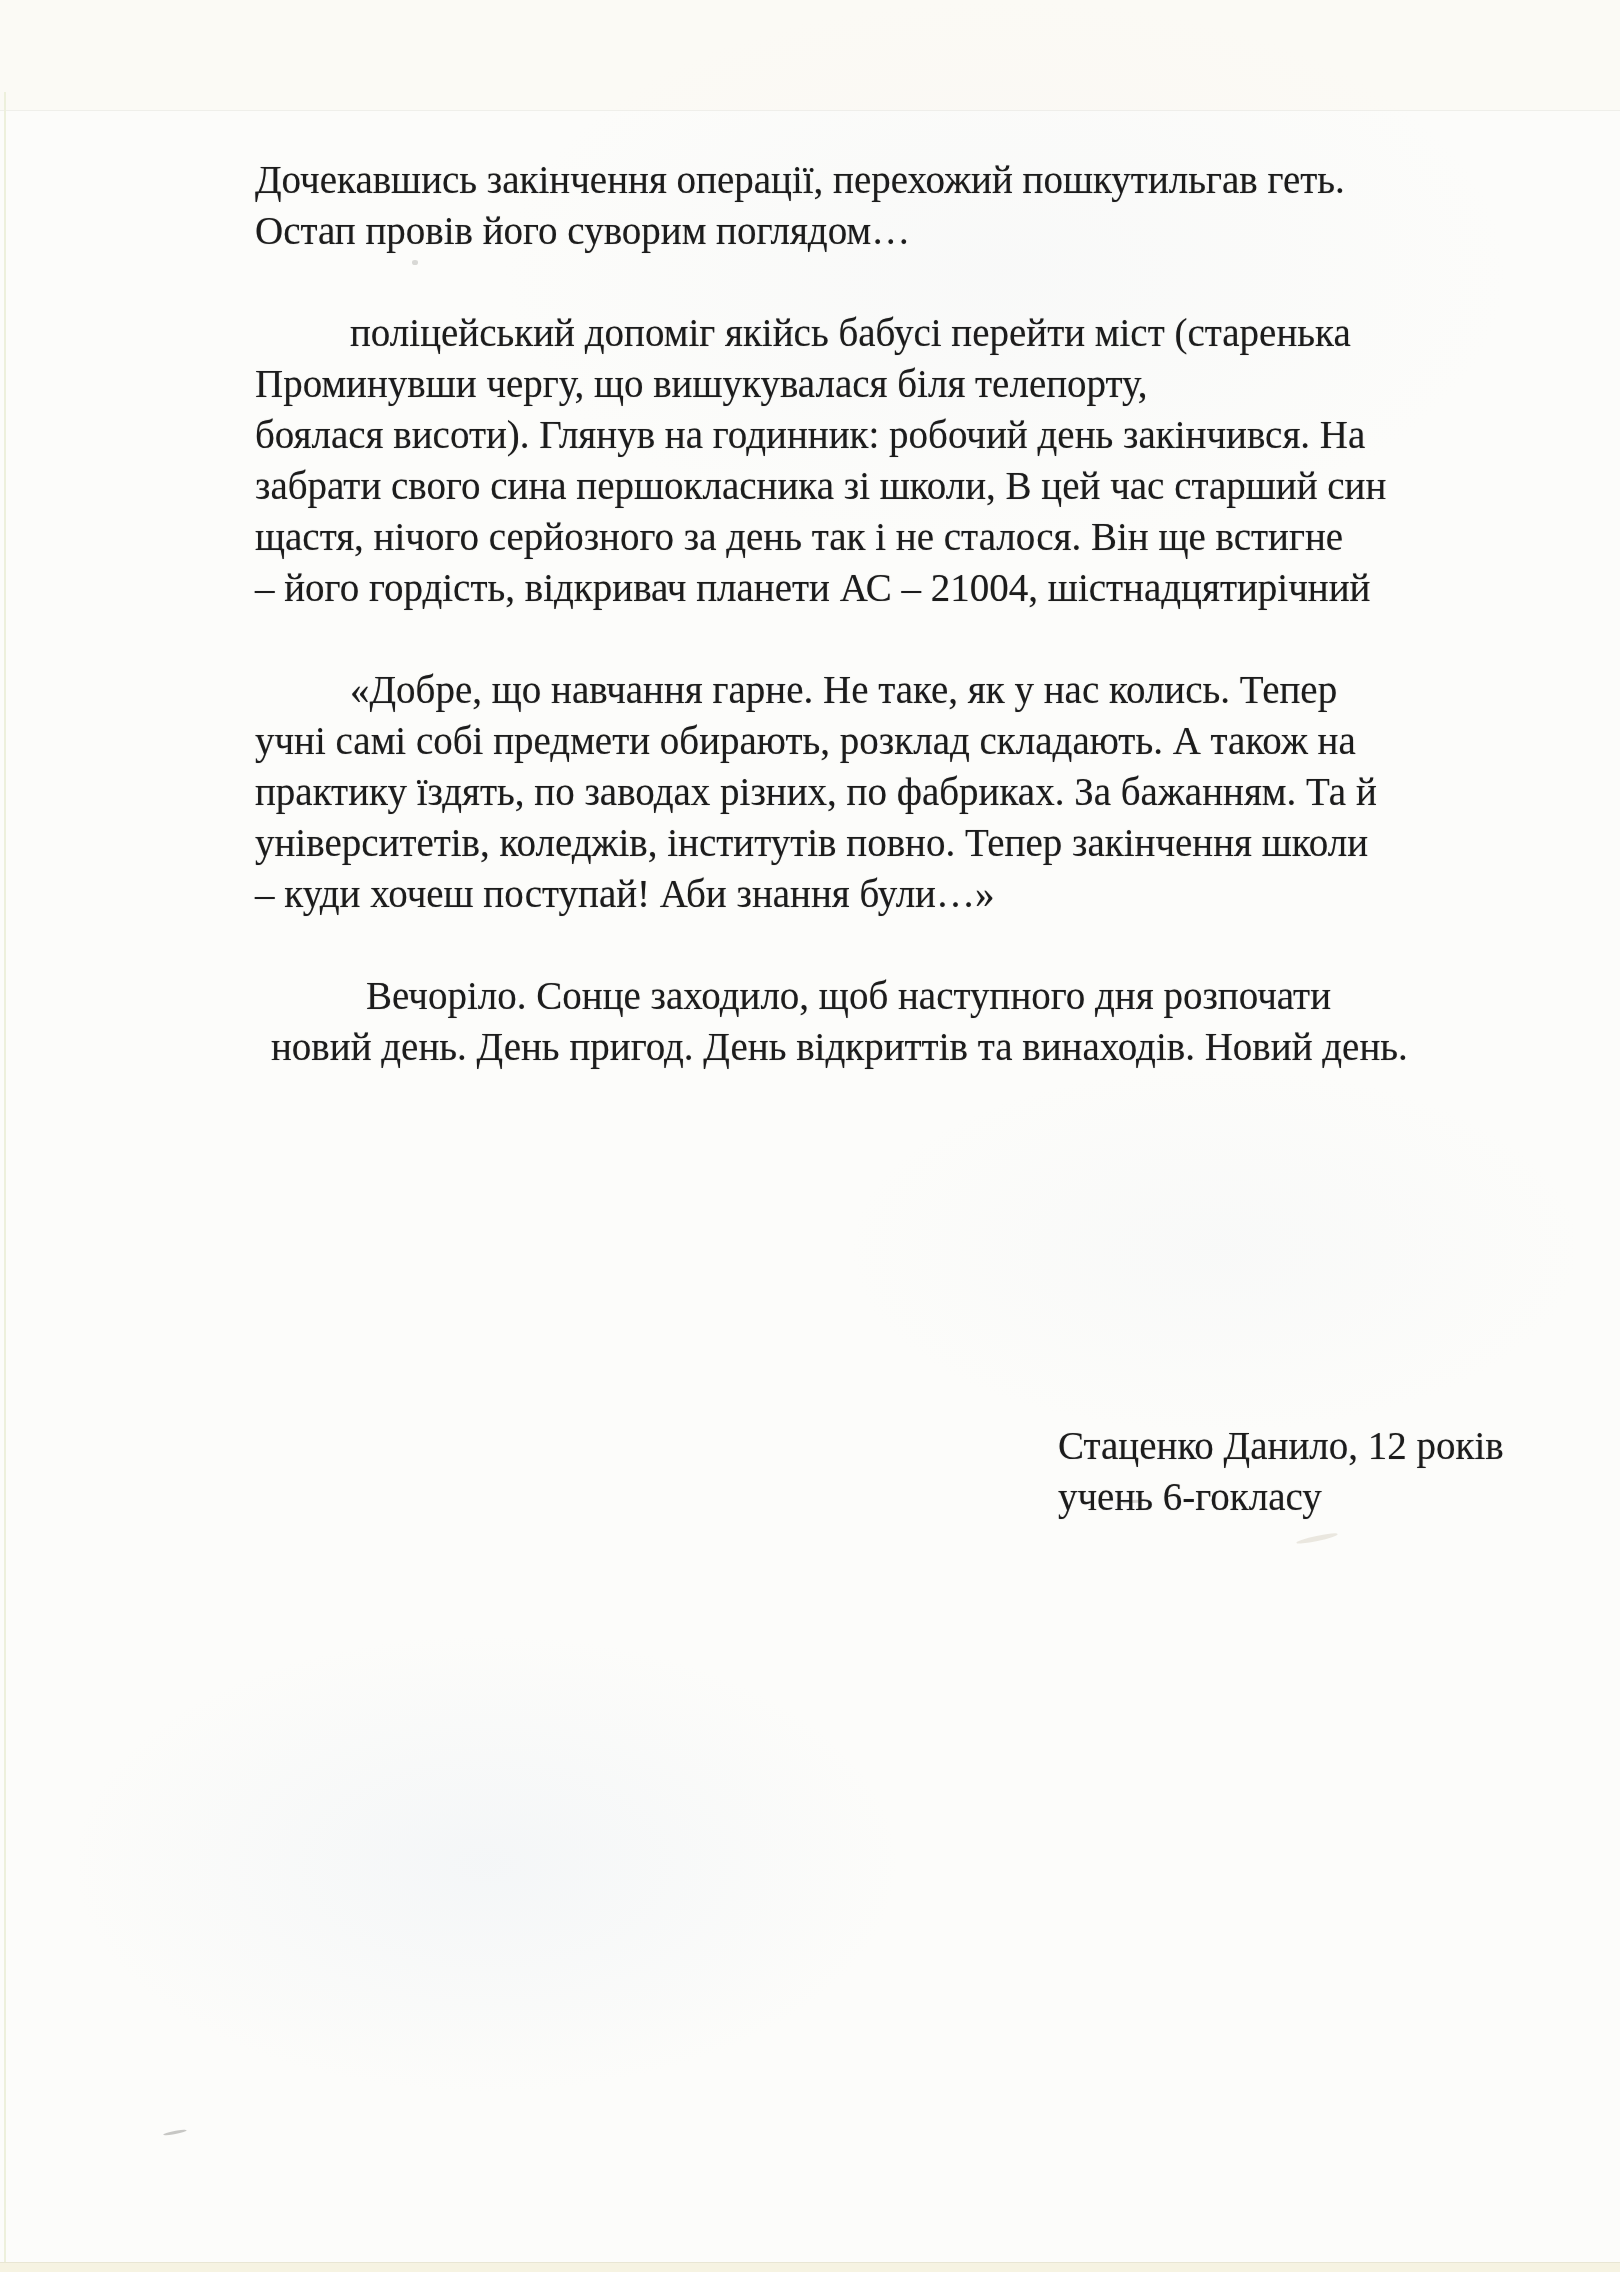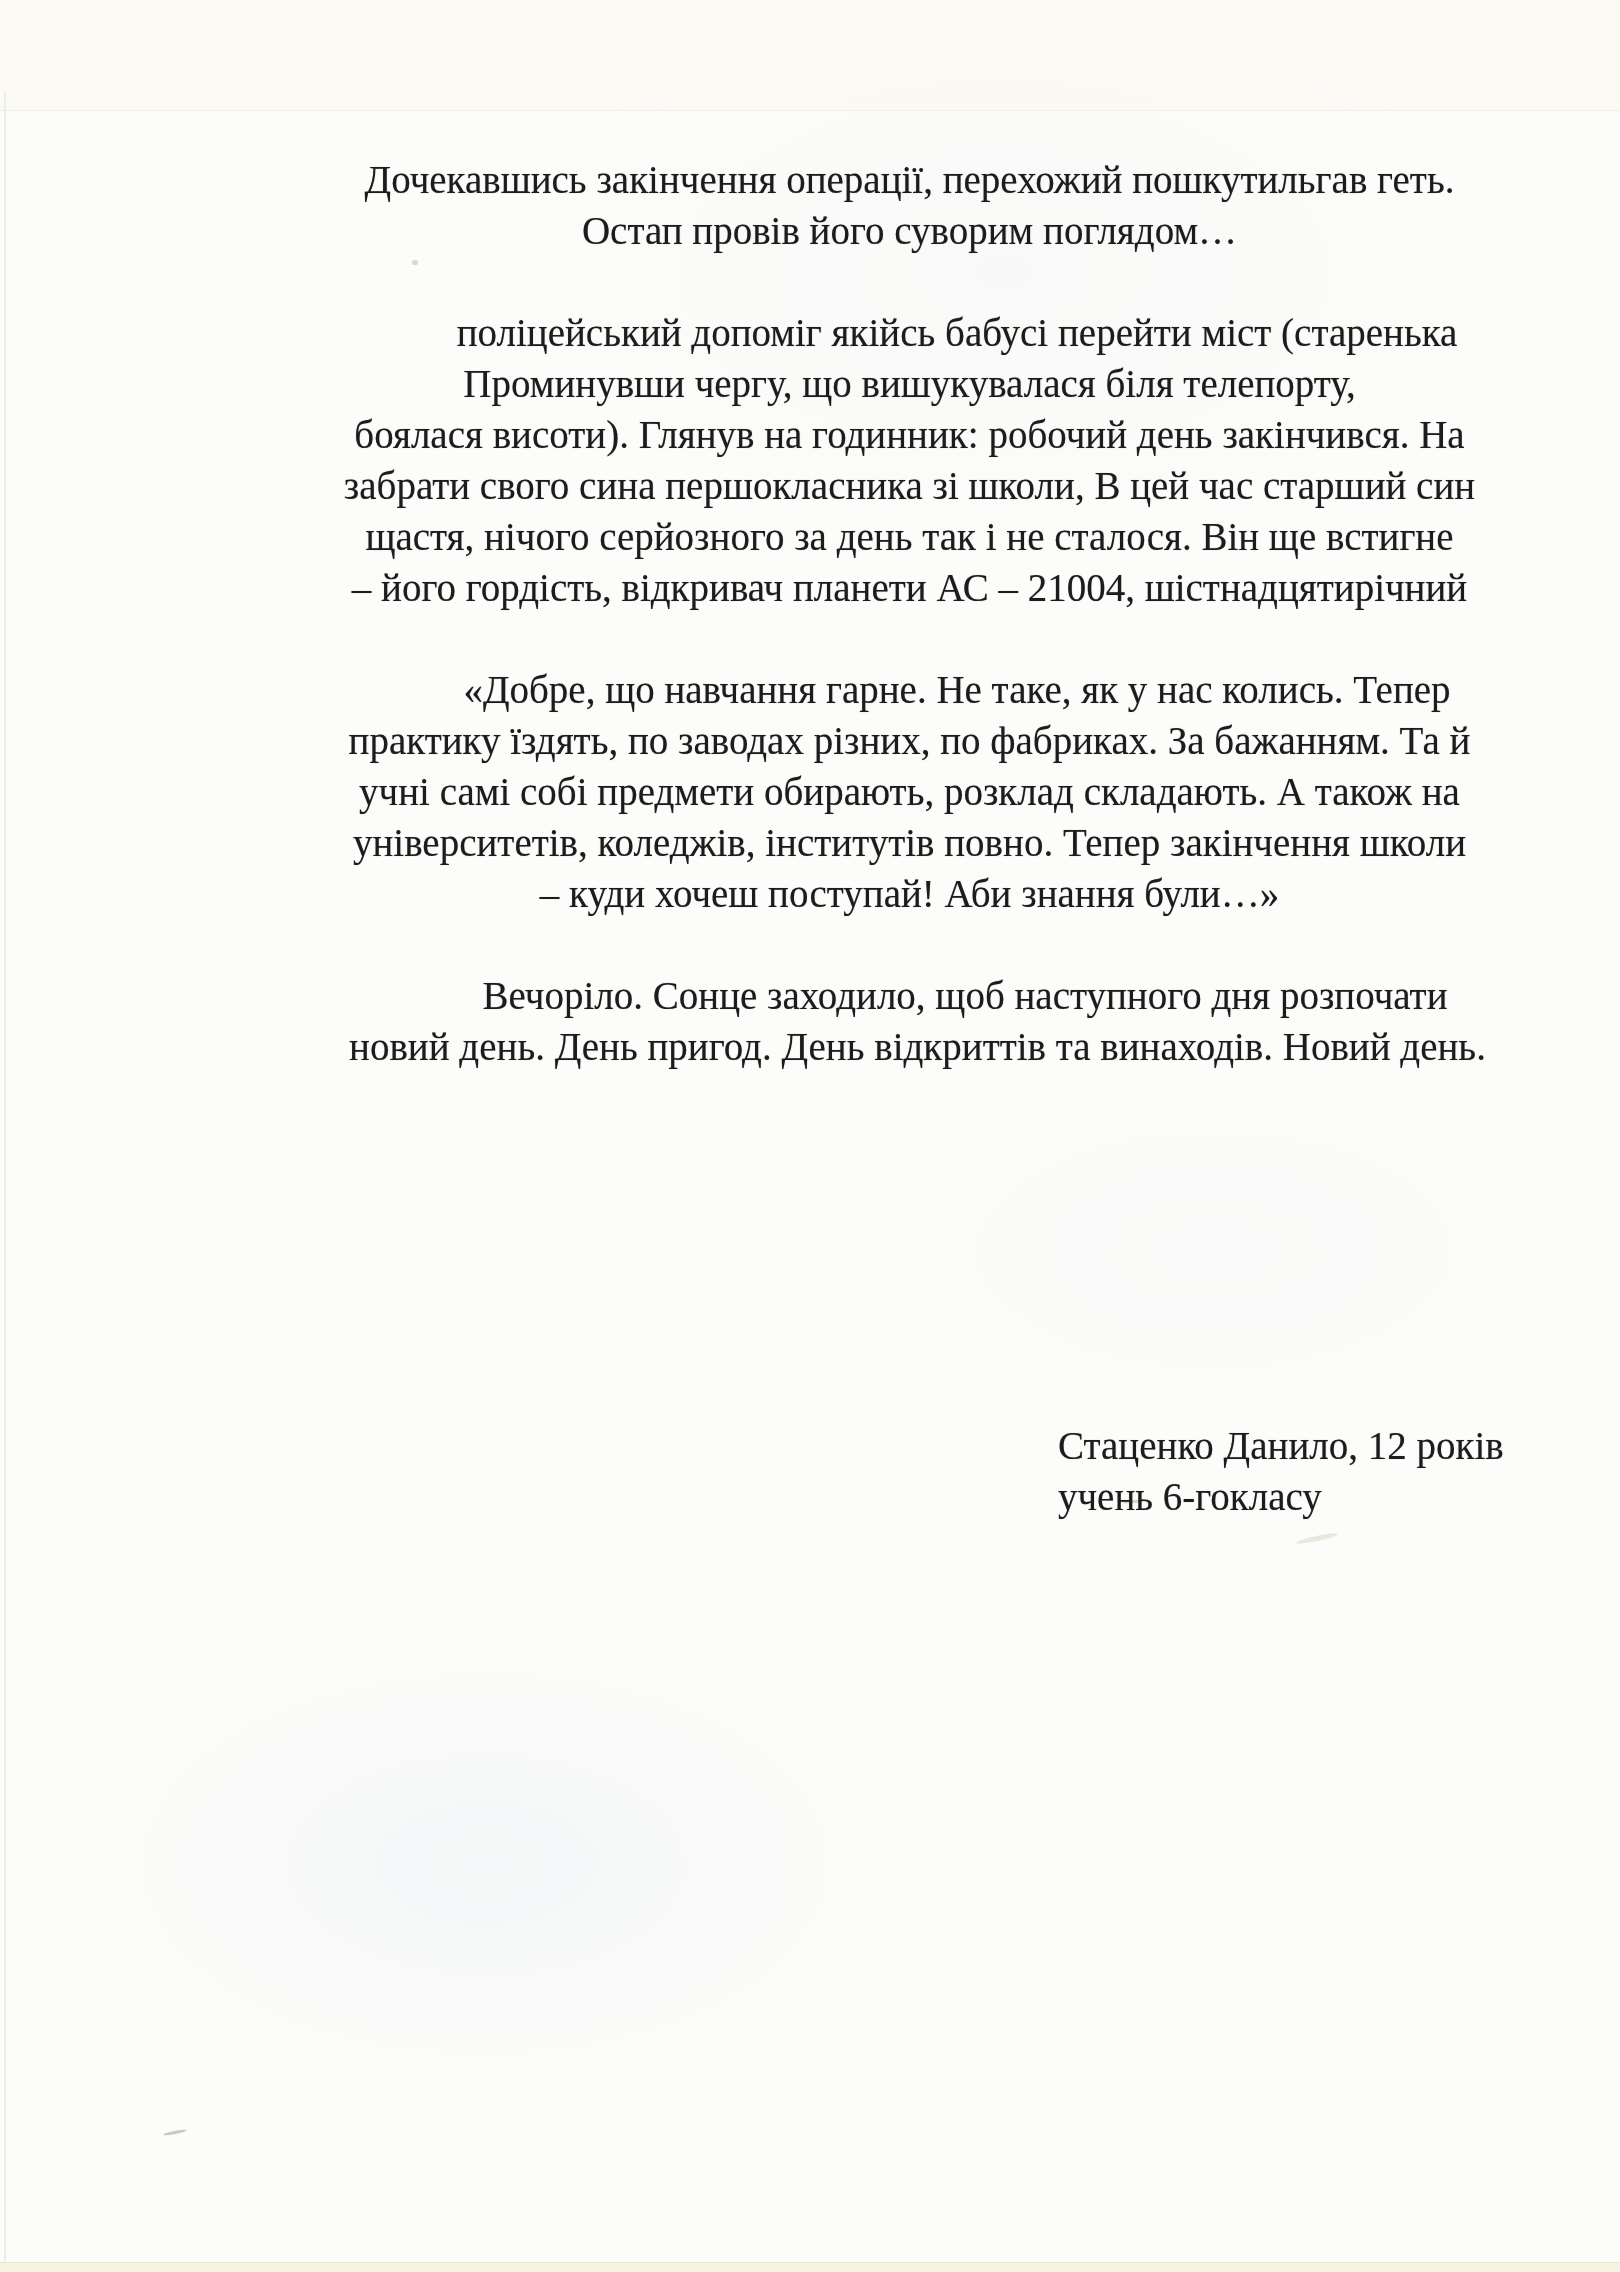--- a/index.html
+++ b/index.html
@@ -74,21 +74,20 @@
   
   .text-block {
     position: absolute;
     left: 255px;
     top: 154px;
     width: 1309px;
     color: #1c1c1c;
     font-size: 39px;
     line-height: 51px;
     text-shadow: 0 0 0.9px rgba(25,25,25,0.42);
-    text-align: center;
   }
   .paragraph {
     margin: 0 0 51px 0;
   }
   .paragraph:last-child { margin-bottom: 0; margin-left: 16px; }
   .text-line {
     height: 51px;
     white-space: nowrap;
   }
   .paragraph.indented .text-line:first-child {
@@ -126,22 +125,22 @@
       <div class="paragraph indented">
         <div class="text-line">поліцейський допоміг якійсь бабусі перейти міст (старенька</div>
         <div class="text-line">Проминувши чергу, що вишукувалася біля телепорту,</div>
         <div class="text-line">боялася висоти). Глянув на годинник: робочий день закінчився. На</div>
         <div class="text-line">забрати свого сина першокласника зі школи, В цей час старший син</div>
         <div class="text-line">щастя, нічого серйозного за день так і не сталося. Він ще встигне</div>
         <div class="text-line">– його гордість, відкривач планети АС – 21004, шістнадцятирічний</div>
       </div>
       <div class="paragraph indented">
         <div class="text-line">«Добре, що навчання гарне. Не таке, як у нас колись. Тепер</div>
+        <div class="text-line">учні самі собі предмети обирають, розклад складають. А також на</div>
         <div class="text-line">практику їздять, по заводах різних, по фабриках. За бажанням. Та й</div>
-        <div class="text-line">учні самі собі предмети обирають, розклад складають. А також на</div>
         <div class="text-line">університетів, коледжів, інститутів повно. Тепер закінчення школи</div>
         <div class="text-line">– куди хочеш поступай! Аби знання були…»</div>
       </div>
       <div class="paragraph indented">
         <div class="text-line">Вечоріло. Сонце заходило, щоб наступного дня розпочати</div>
         <div class="text-line">новий день. День пригод. День відкриттів та винаходів. Новий день.</div>
       </div>
     </div>
 
   <div class="signature-block">

